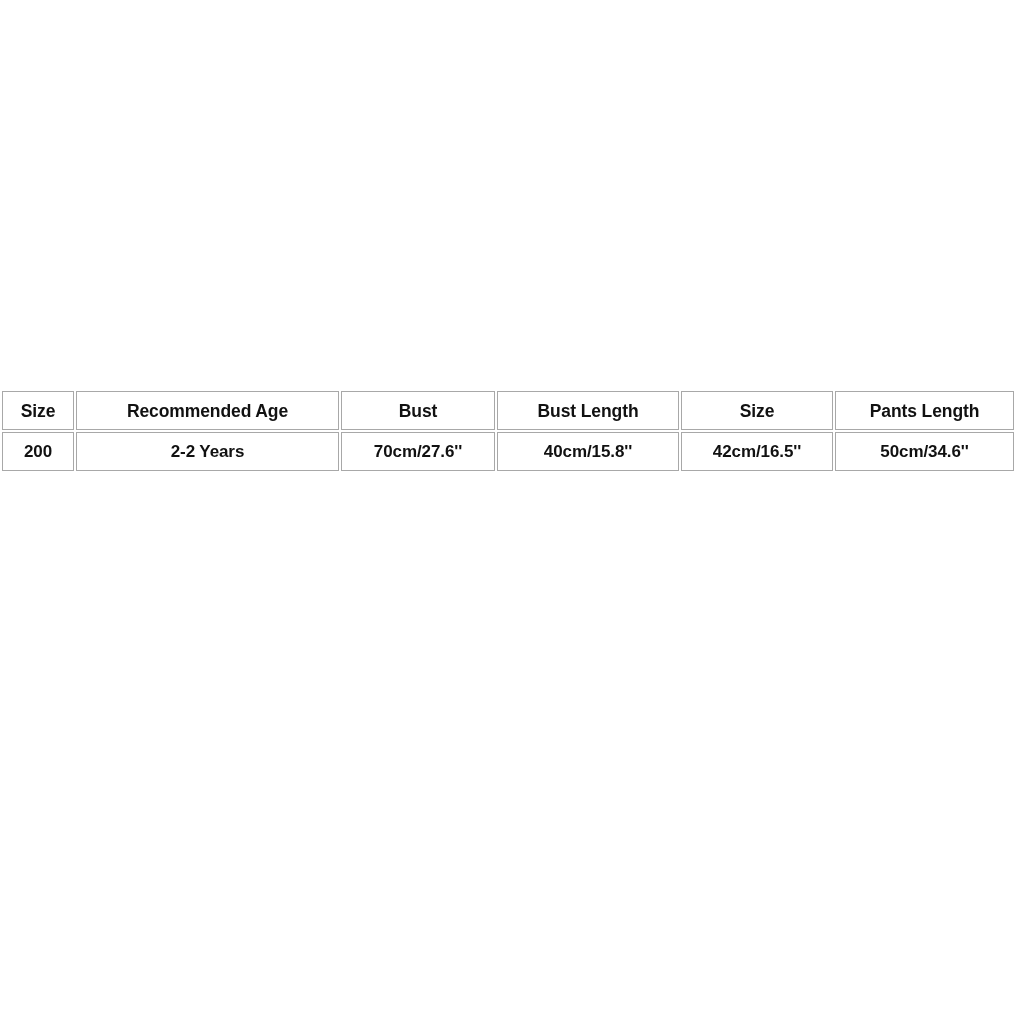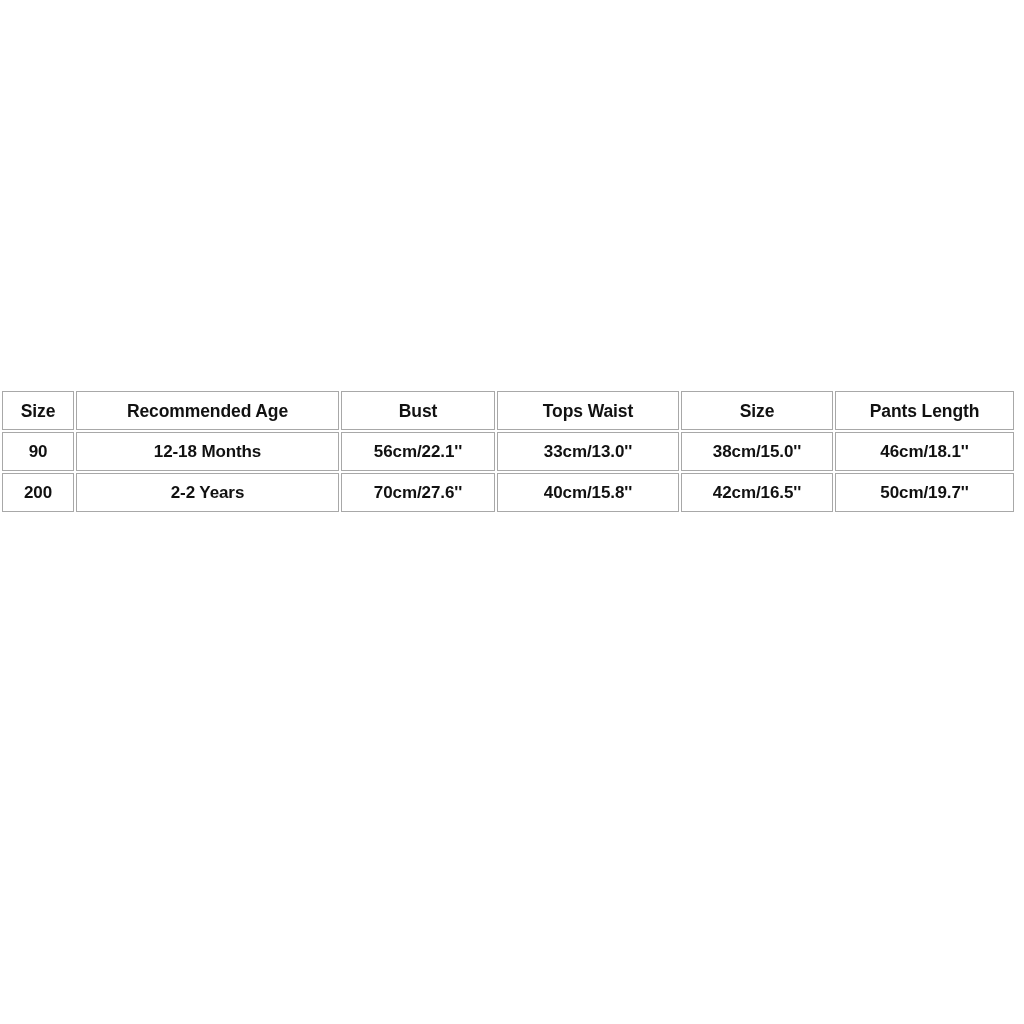--- a/index.html
+++ b/index.html
@@ -74,37 +74,29 @@
       <col class="c-bust">
       <col class="c-tops">
       <col class="c-waist">
       <col class="c-pants">
     </colgroup>
     <thead>
       <tr>
         <th>Size</th>
         <th>Recommended Age</th>
         <th>Bust</th>
-        <th>Tops Waist</th>
+        <th>Bust Length</th>
         <th>Size</th>
         <th>Pants Length</th>
       </tr>
     </thead>
     <tbody>
       <tr>
-        <td>90</td>
-        <td>12-18 Months</td>
-        <td>56cm/22.1''</td>
-        <td>33cm/13.0''</td>
-        <td>38cm/15.0''</td>
-        <td>46cm/18.1''</td>
-      </tr>
-      <tr>
         <td>200</td>
         <td>2-2 Years</td>
         <td>70cm/27.6''</td>
         <td>40cm/15.8''</td>
         <td>42cm/16.5''</td>
-        <td>50cm/19.7''</td>
+        <td>50cm/34.6''</td>
       </tr>
     </tbody>
   </table>
 </div>
 
 </body></html>

